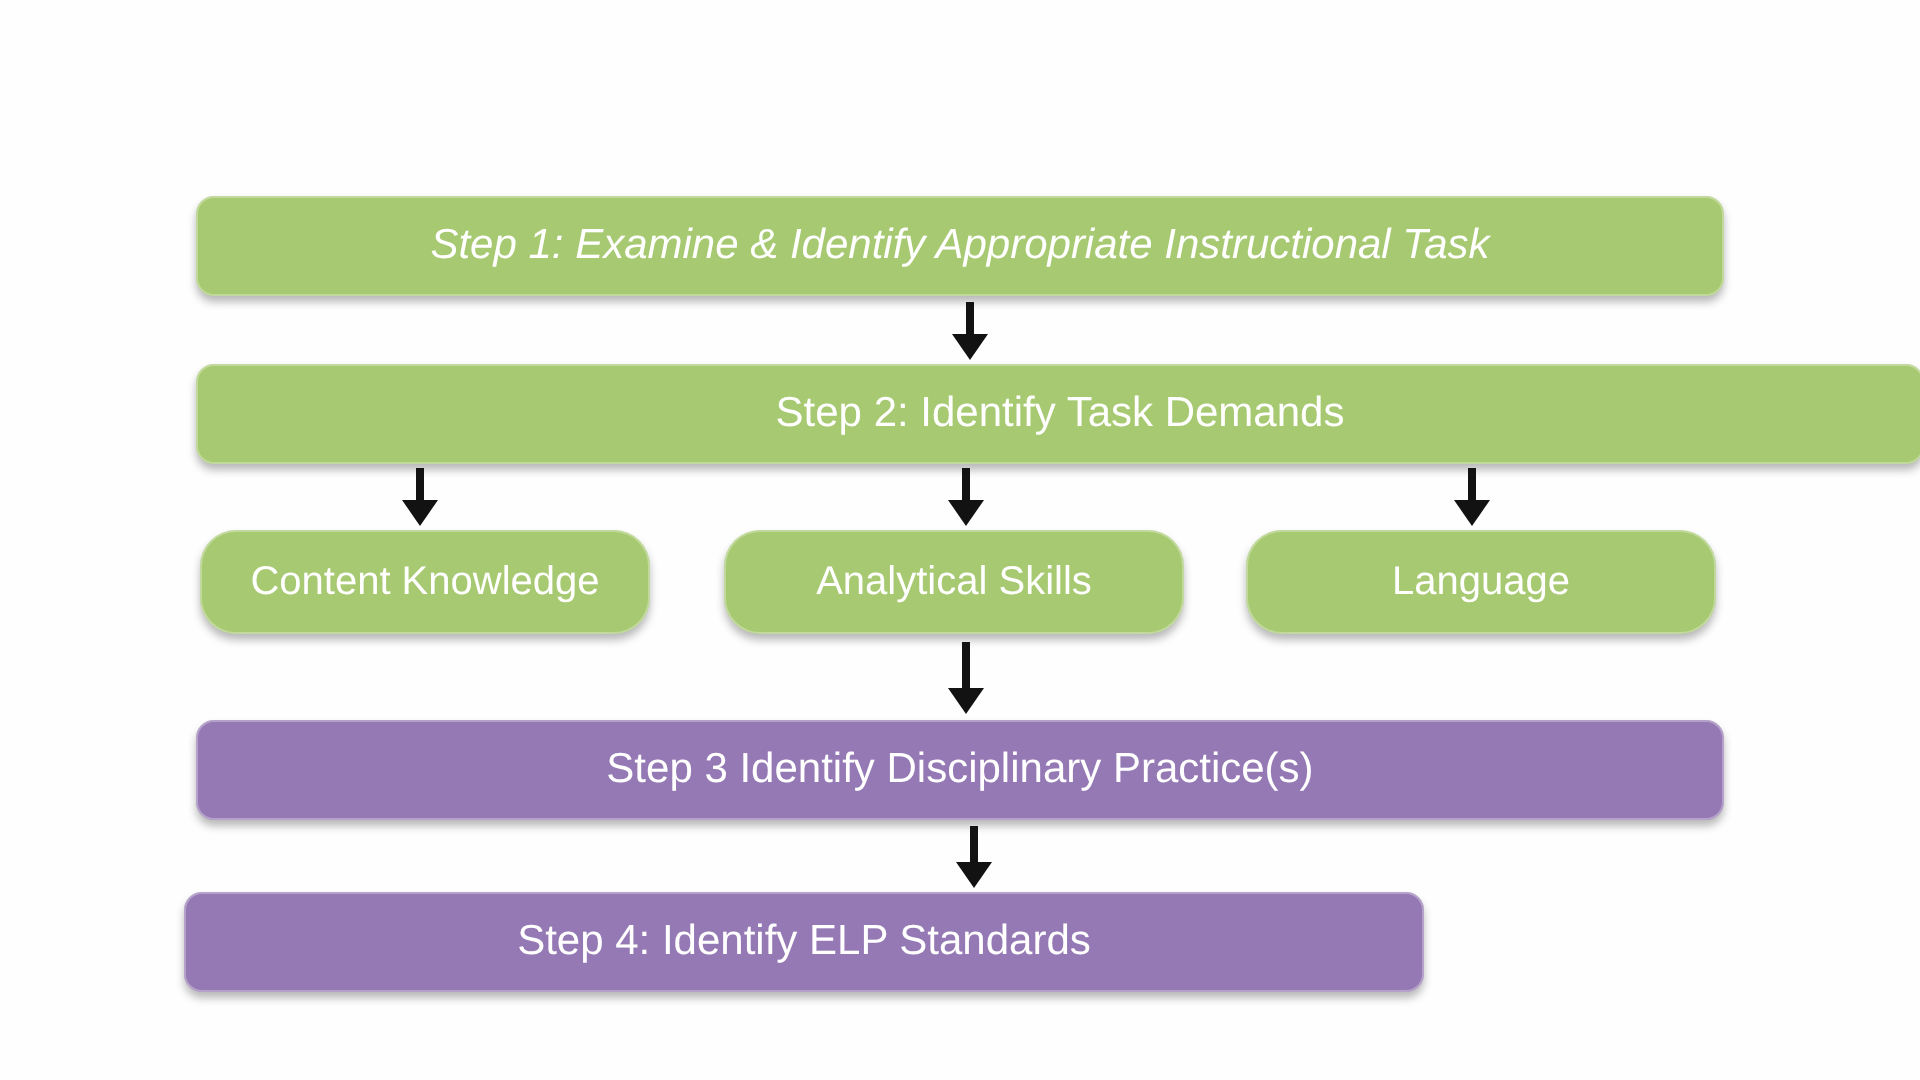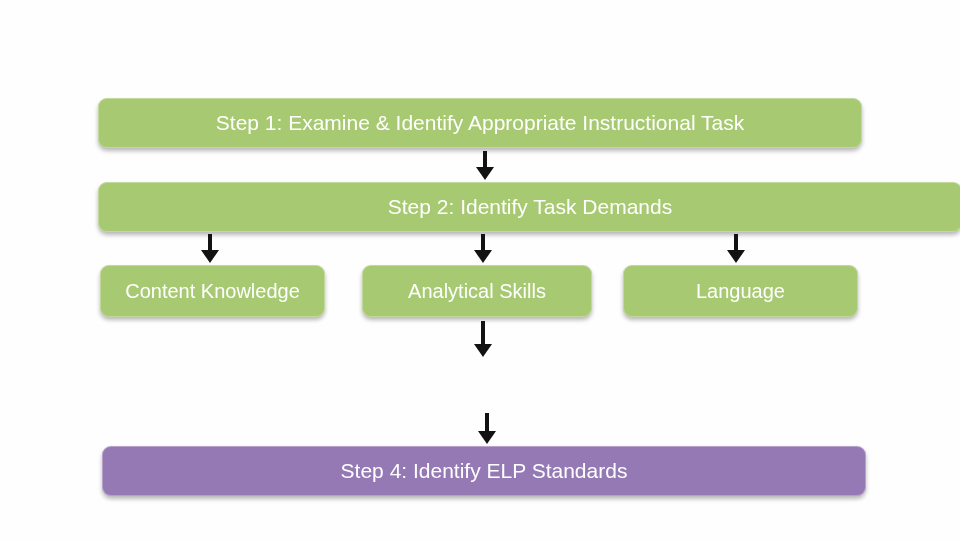--- a/index.html
+++ b/index.html
@@ -32,29 +32,29 @@
     color: var(--box_text, #ffffff);
     display: flex;
     align-items: center;
     justify-content: center;
     text-align: center;
     font-size: 21px;
     box-shadow: inset 0 0 0 1px rgba(255,255,255,0.30), 0 3px 4px rgba(0,0,0,0.28);
   }
   .box.green  { background: var(--green,  #a7c971); }
   .box.purple { background: var(--purple, #9579b4); }
-  .box.small  { font-size: 20px; }
+  .box.small  { font-size: 20px; border-radius: 18px; }
 
-  .step1 { left: 98px;  top: 98px;  width: 764px; height: 50px; }
+  .step1 { left: 98px;  top: 98px;  width: 764px; height: 50px; font-style: italic; }
   .step2 { left: 98px;  top: 182px; width: 864px; height: 50px; }
   .demand-1 { left: 100px; top: 265px; width: 225px; height: 52px; }
   .demand-2 { left: 362px; top: 265px; width: 230px; height: 52px; }
   .demand-3 { left: 623px; top: 265px; width: 235px; height: 52px; }
   .step3 { left: 98px;  top: 360px; width: 764px; height: 50px; }
-  .step4 { left: 102px;  top: 446px; width: 764px; height: 50px; }
+  .step4 { left: 92px;  top: 446px; width: 620px; height: 50px; }
 
   .arrow {
     position: absolute;
     width: 18px;
     display: flex;
     flex-direction: column;
     align-items: center;
   }
   .arrow .stem {
     width: 4px;
@@ -107,20 +107,21 @@
 
   <div class="box green small demand-3">Language</div>
 
   <div class="box green small demand-2">Analytical Skills</div>
 
   <div class="arrow arrow-5">
     <span class="stem"></span>
     <span class="head"></span>
   </div>
 
+  <div class="box purple step3">Step 3 Identify Disciplinary Practice(s)</div>
 
   <div class="arrow arrow-6">
     <span class="stem"></span>
     <span class="head"></span>
   </div>
 
   <div class="box purple step4">Step 4: Identify ELP Standards</div>
 
 </div>
 

